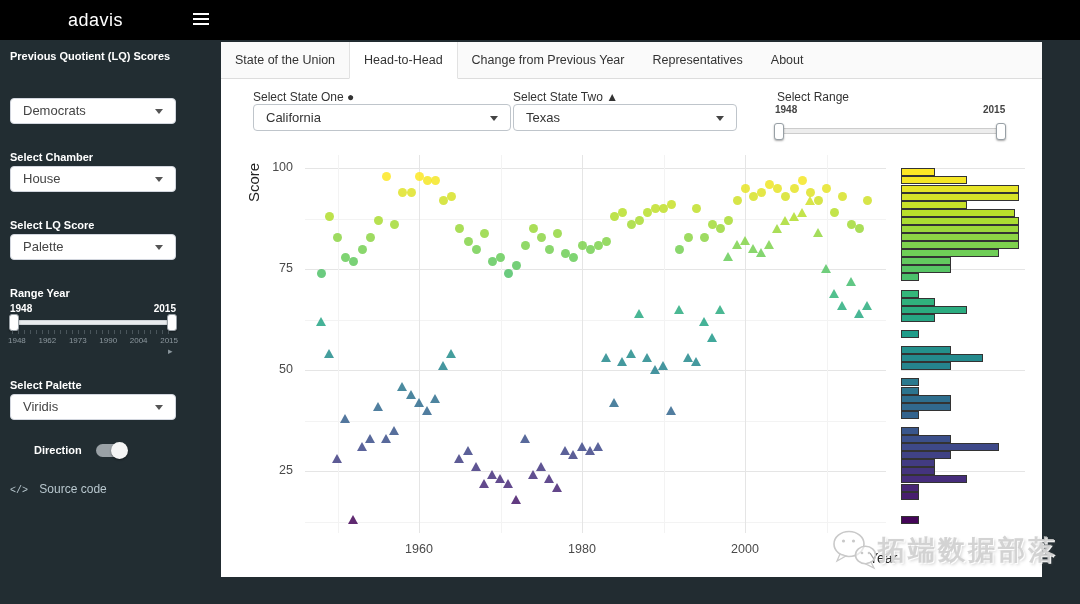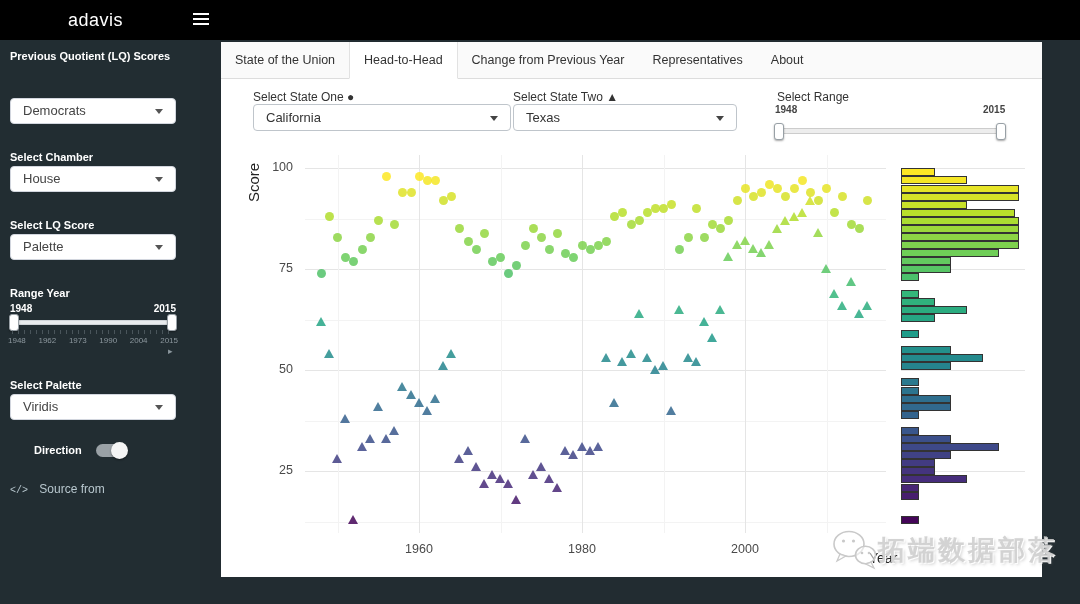--- a/index.html
+++ b/index.html
@@ -123,21 +123,21 @@
 
   <div class="dir-row" style="top:404px">
     <span class="dir-label">Direction</span>
     <span class="switch">
         <span class="knob"></span>
       </span>
   </div>
 
   <div class="src-row" style="top:442px">
     <span class="src-icon">&lt;/&gt;</span>
-    <span>Source from</span>
+    <span>Source code</span>
   </div>
 </div>
 
 <div class="card">
 
   <div class="tabbar">
     <div class="tab">State of the Union</div>
     <div class="tab active">Head-to-Head</div>
     <div class="tab">Change from Previous Year</div>
     <div class="tab">Representatives</div>

